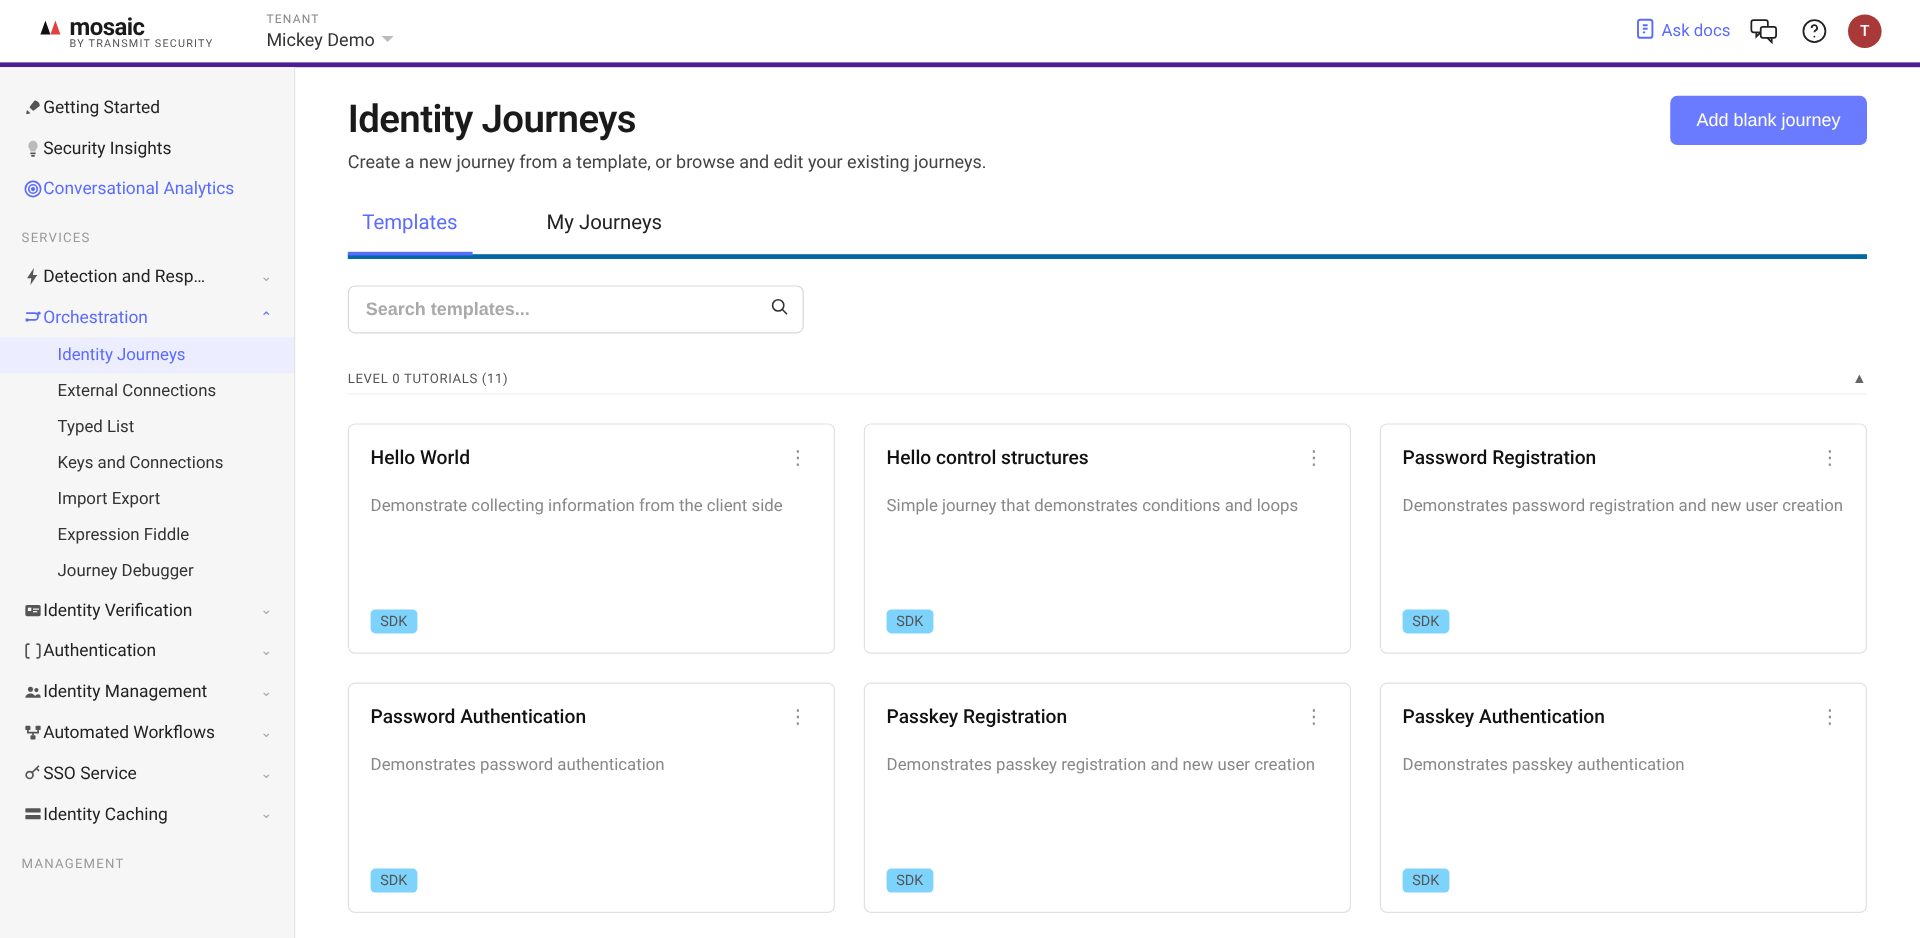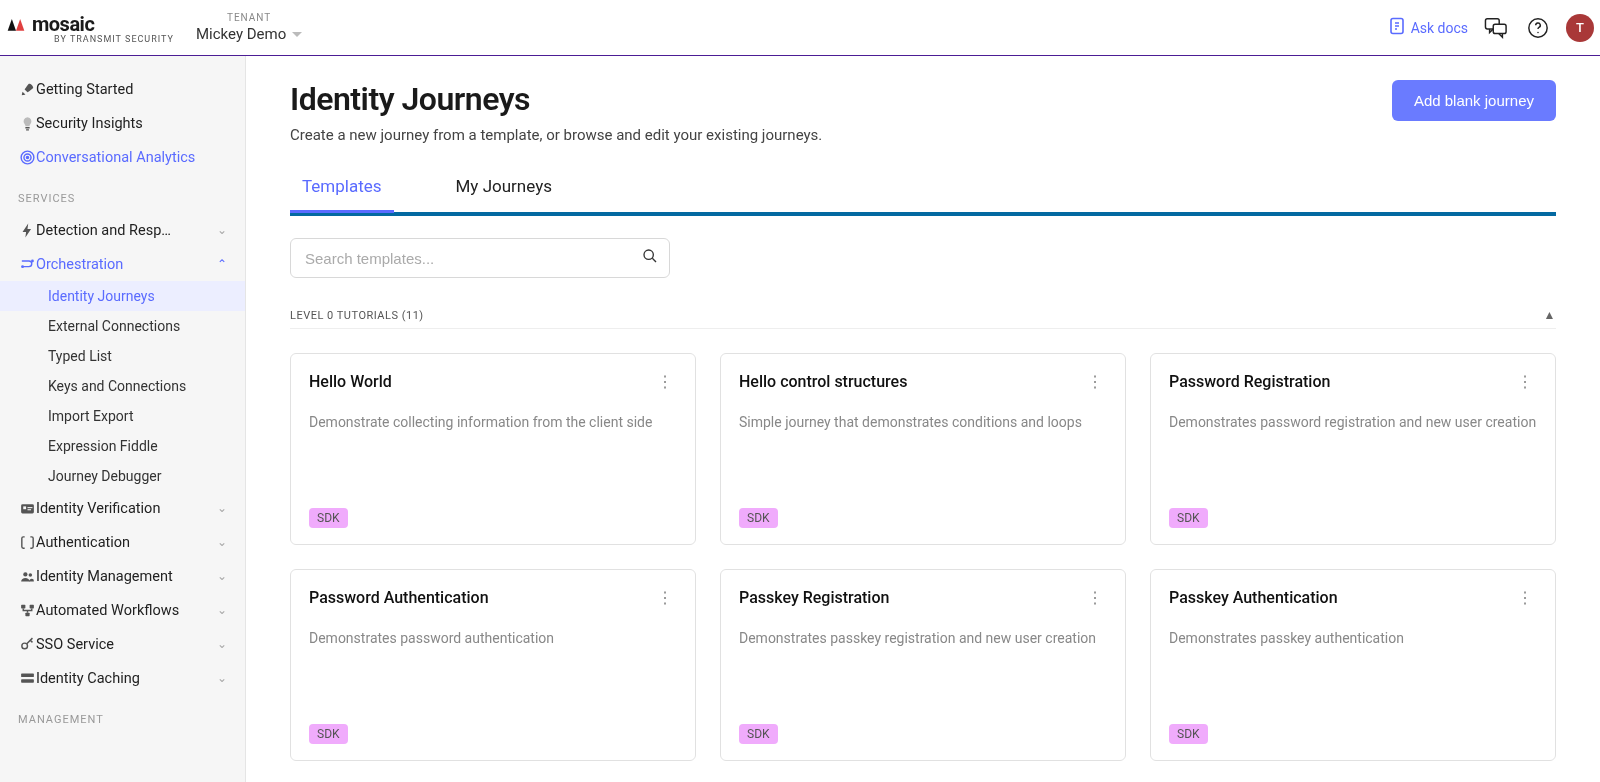--- a/index.html
+++ b/index.html
@@ -10,23 +10,22 @@
     width: 1600px;
     height: 782px;
     overflow: hidden;
   }
 
   
   .topbar {
     height: 56px;
     display: flex;
     align-items: center;
-    border-bottom: 1px solid #4c1d95;
-    padding: 0 6px;
-    text-align: center;
+    border-bottom: 4px solid #4c1d95;
+    padding: 0 32px;
   }
   .logo-block {
     display: flex;
     flex-direction: column;
     justify-content: center;
     width: 190px;
   }
   .logo-row { display: flex; align-items: center; gap:6px; }
   .logo-mark {
     width: 20px; height: 20px;
@@ -220,20 +219,21 @@
     position: relative;
   }
   .search-input {
     width: 100%;
     height: 40px;
     border: 1px solid #d8d8d8;
     border-radius: 6px;
     padding: 0 24px 0 14px;
     font-size: 15px;
     color:#333;
+    font-weight:bold;
   }
   .search-input::placeholder { color:#aaa; }
   .search-icon-wrap {
     position:absolute; right:12px; top:50%; transform:translateY(-50%);
     color:#333;
   }
 
   .group-header {
     display: flex;
     align-items: center;
@@ -286,21 +286,21 @@
   }
   .card-desc {
     font-size: 14px;
     color: #888;
     margin-top: 22px;
     flex: 0 0 auto;
   }
   .card-spacer { flex:1; }
   .card-tags { display:flex; gap:6px; }
   .tag {
-    background: #f0abfc;
+    background: #7dd3fc;
     color: #555;
     font-size: 12px;
     padding: 3px 8px;
     border-radius: 4px;
   }
   .truncate { white-space: nowrap; overflow: hidden; text-overflow: ellipsis; max-width: 140px; display: inline-block;}
 </style>
 </head>
 <body>
 

